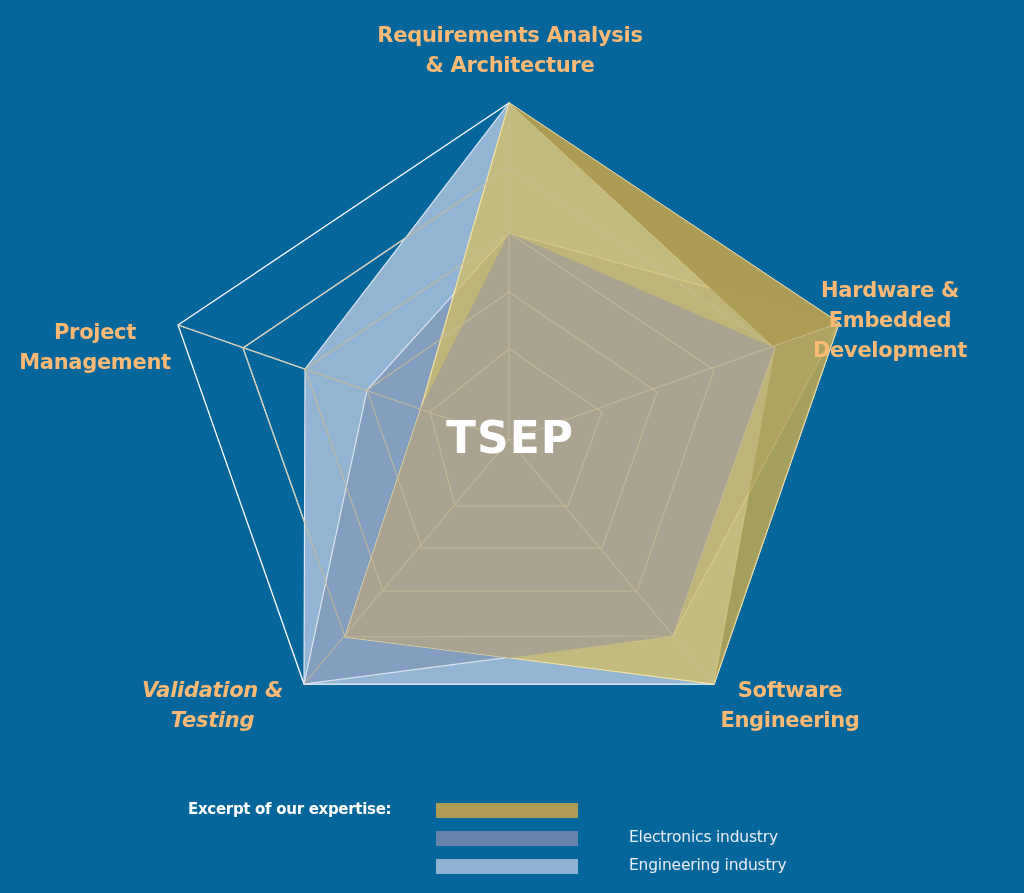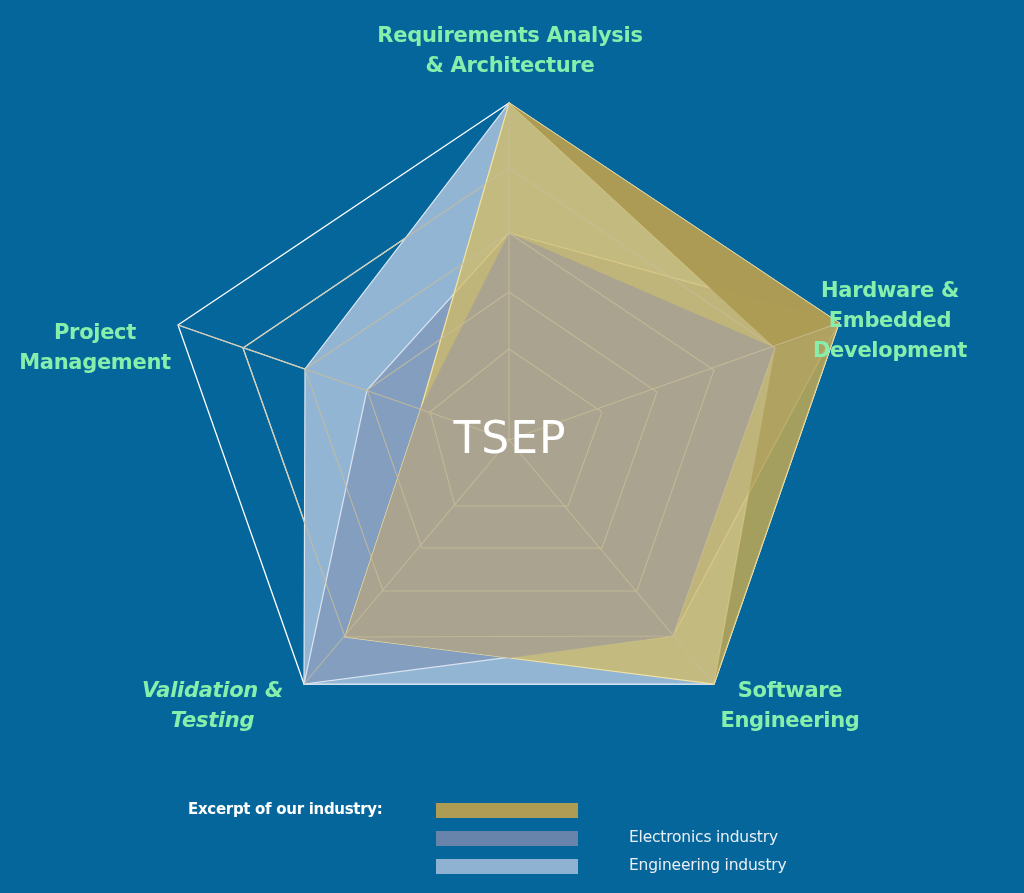--- a/index.html
+++ b/index.html
@@ -1,19 +1,19 @@
 <!DOCTYPE html>
 <html><head>
 <meta charset="utf-8">
 <style>
   html, body { margin:0; padding:0; }
   body { width:1024px; height:893px; background:#05669b; position:relative; overflow:hidden; font-family:"DejaVu Sans", "Liberation Sans", sans-serif; color:#fff; }
   svg#radar { position:absolute; left:0; top:0; }
-  .axis-label { position:absolute; font-weight:bold; font-size:21px; line-height:30px; color:#86efac; text-align:center; white-space:pre; letter-spacing:-0.3px; }
-  .center-title { position:absolute; left:440px; top:412px; width:140px; text-align:center; font-weight:normal; font-size:44px; color:#fff; letter-spacing:1px; }
+  .axis-label { position:absolute; font-weight:bold; font-size:21px; line-height:30px; color:#fdba74; text-align:center; white-space:pre; letter-spacing:-0.3px; }
+  .center-title { position:absolute; left:440px; top:412px; width:140px; text-align:center; font-weight:bold; font-size:44px; color:#fff; letter-spacing:1px; }
   .legend-title { position:absolute; left:188px; top:800px; font-weight:bold; font-size:15px; color:#fff; letter-spacing:-0.3px; }
   .legend-item { position:absolute; left:436px; width:600px; height:22px; }
   .legend-swatch { position:absolute; left:0; top:3px; width:142px; height:15px; }
   .legend-label { position:absolute; left:193px; top:0; font-size:15.5px; color:#e8eef4; white-space:nowrap; letter-spacing:-0.2px; }
 </style>
 </head>
 <body>
 
 <svg id="radar" width="1024" height="893" viewBox="0 0 1024 893">
 
@@ -59,21 +59,21 @@
 Development</div>
 <div class="axis-label" style="left:705px; top:675px; width:170px;">Software
 Engineering</div>
 <div class="axis-label" style="left:130px; top:675px; width:165px;font-style:italic;">Validation &amp;
 Testing</div>
 <div class="axis-label" style="left:10px; top:305px; width:170px;margin-top:12px;">Project
 Management</div>
 
 <div class="center-title">TSEP</div>
 
-<div class="legend-title">Excerpt of our industry:</div>
+<div class="legend-title">Excerpt of our expertise:</div>
 
 <div class="legend-item" style="top:800px;">
   <div class="legend-swatch" style="background:#ae9c55;"></div>
 </div>
 <div class="legend-item" style="top:828px;">
   <div class="legend-swatch" style="background:#6984ab;"></div>
   <div class="legend-label">Electronics industry</div>
 </div>
 <div class="legend-item" style="top:856px;">
   <div class="legend-swatch" style="background:#8fb1d2;"></div>

